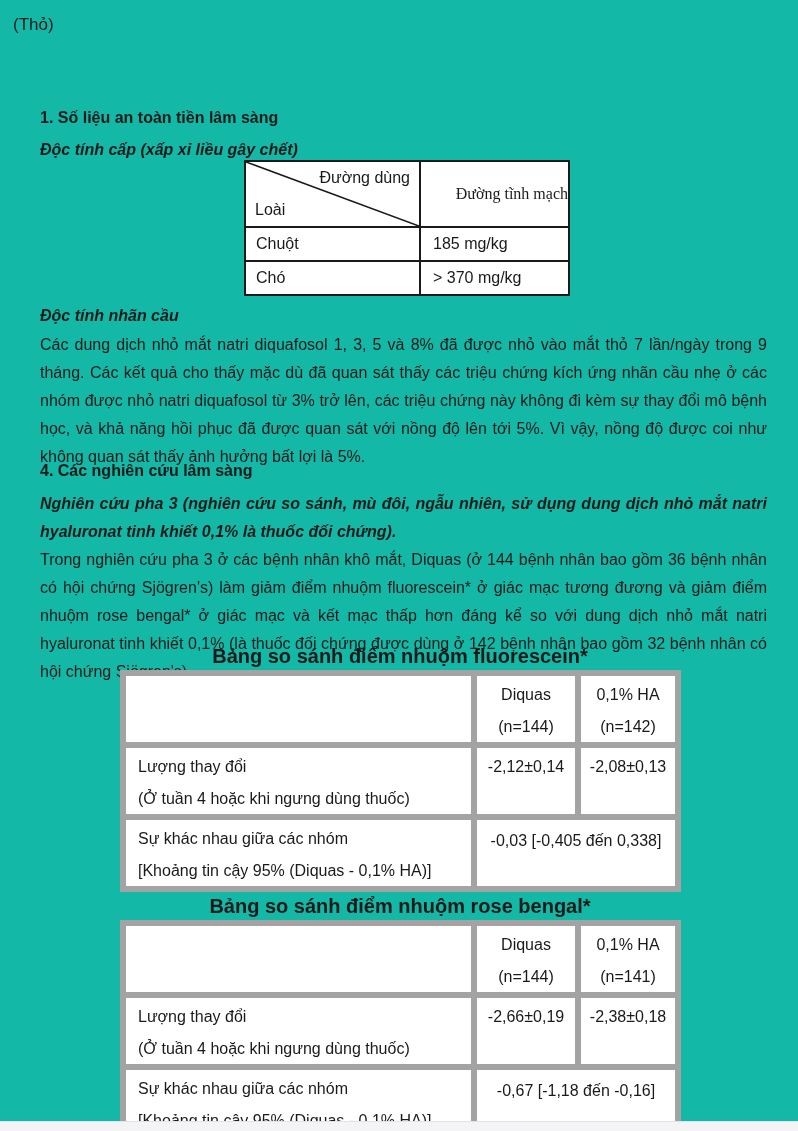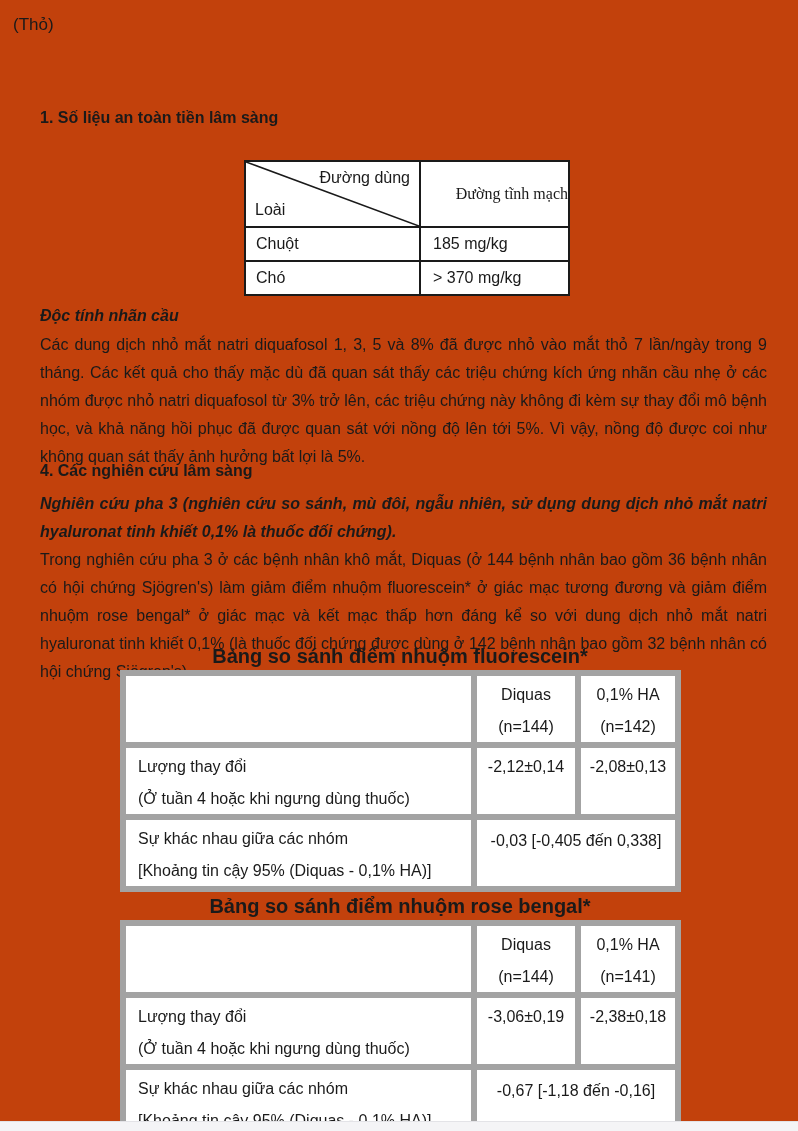--- a/index.html
+++ b/index.html
@@ -1,20 +1,20 @@
 <!DOCTYPE html>
 <html><head>
 <meta charset="utf-8">
 <style>
   html, body { margin: 0; padding: 0; background: #ffffff; }
   .page {
     position: relative;
     width: 798px;
     height: 1131px;
-    background: #c2410c;
+    background: #14b8a6;
     font-family: "Liberation Sans", sans-serif;
     color: #1a1a1a;
     overflow: hidden;
   }
   .abs { position: absolute; }
   .body-text {
     left: 40px;
     right: 31px;
     font-size: 16px;
     line-height: 28px;
@@ -105,20 +105,21 @@
 </head>
 <body>
 
 <div class="page">
 
   <div class="abs" style="top:15px; left:13px; font-size:17px;">(Thỏ)</div>
 
 
   <div class="abs heading-bold" style="top:106px;">1. Số liệu an toàn tiền lâm sàng</div>
 
+  <div class="abs heading-bold-italic" style="top:136px; text-align:left;">Độc tính cấp (xấp xỉ liều gây chết)</div>
 
   <table class="tox abs" style="top:160px; left:244px;">
     <tbody>
       <tr>
         <td class="tox-corner">
           <svg viewBox="0 0 173 64" preserveAspectRatio="none">
             <line x1="0" y1="0" x2="173" y2="64" stroke="#1a1a1a" stroke-width="1.6"></line>
           </svg>
           <span class="corner-top">Đường dùng</span>
           <span class="corner-bottom">Loài</span>
@@ -203,21 +204,21 @@
         <td class="cmp-head">
           <div class="l1">0,1% HA</div>
           <div class="l2">(n=141)</div>
         </td>
       </tr>
       <tr style="height:64px;">
         <td class="cmp-label">
           <div class="l1">Lượng thay đổi</div>
           <div class="l2">(Ở tuần 4 hoặc khi ngưng dùng thuốc)</div>
         </td>
-        <td class="cmp-val">-3,06±0,19</td>
+        <td class="cmp-val">-2,66±0,19</td>
         <td class="cmp-val">-2,38±0,18</td>
       </tr>
       <tr style="height:64px;">
         <td class="cmp-label">
           <div class="l1">Sự khác nhau giữa các nhóm</div>
           <div class="l2">[Khoảng tin cậy 95% (Diquas - 0,1% HA)]</div>
         </td>
         <td class="cmp-merged" colspan="2">-0,67 [-1,18 đến -0,16]</td>
       </tr>
     </tbody>

